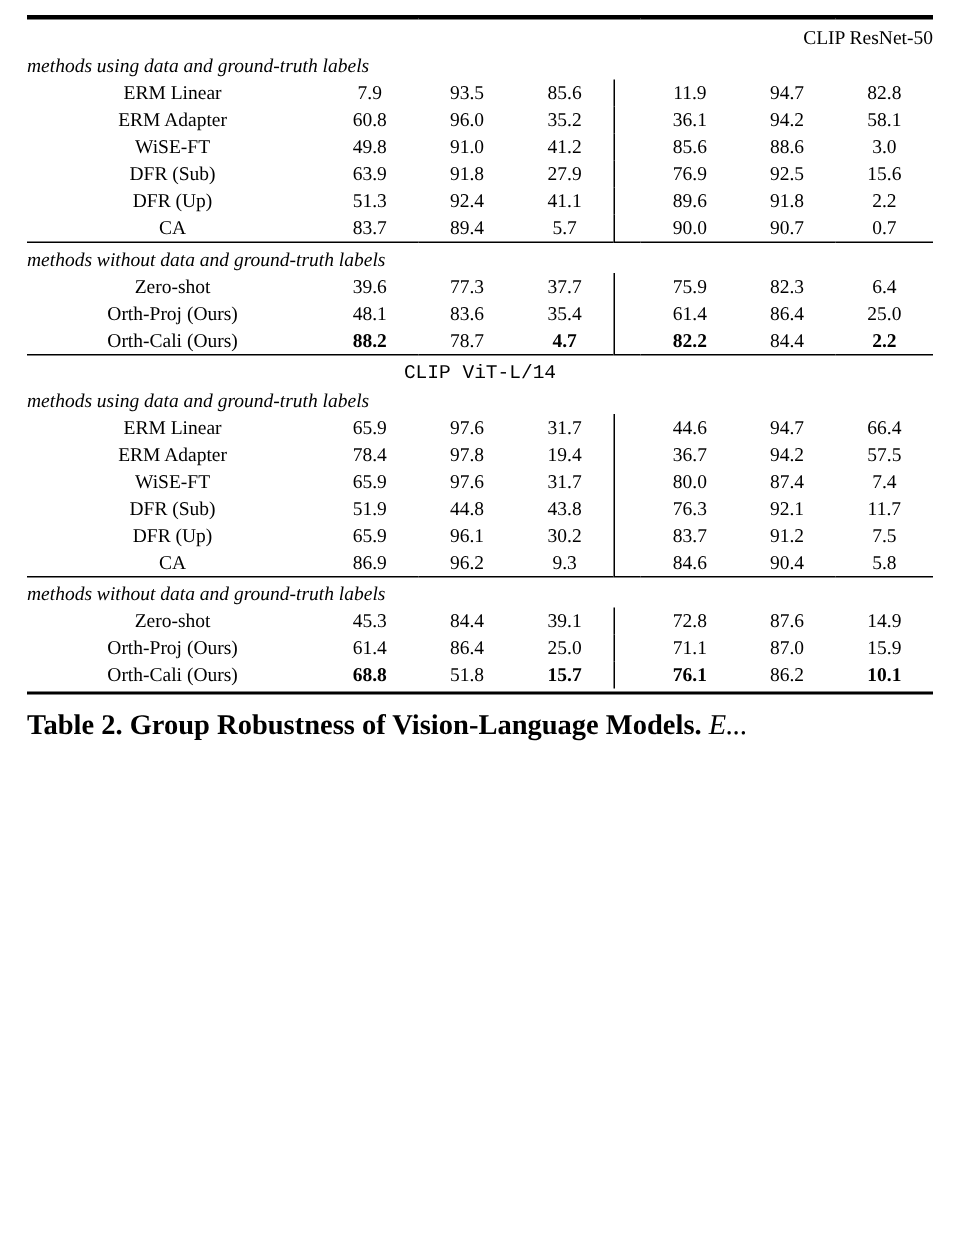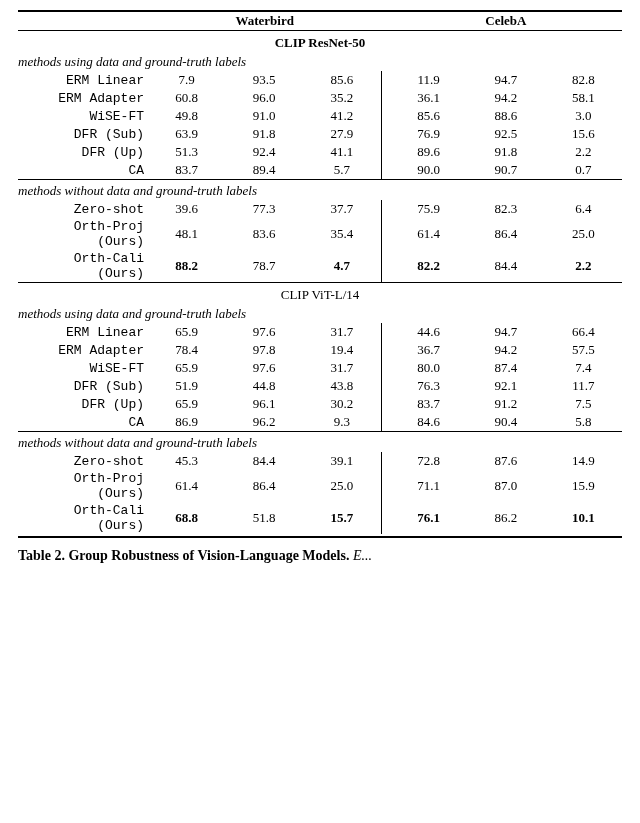--- a/index.html
+++ b/index.html
@@ -14,54 +14,47 @@
     table {
       width: 100%;
       border-collapse: collapse;
     }
     th, td {
       text-align: center;
       padding: 1px 4px;
       font-size: 13px;
     }
     td.left-label {
-      text-align: right;
+      text-align: center;
       padding-left: 2px;
-      font-family: Liberation Mono, monospace;
     }
     .col-header-row th {
       font-weight: bold;
     }
     .caption {
-      font-size: 14px;
+      font-size: 19px;
       margin-top: 8px;
       text-align: left;
       line-height: 1.4;
     }
     .caption b { font-weight: bold; }
     .caption i { font-style: italic; }
     .outer-top { border-top: 2px solid #000; }
   </style>
 </head>
 <body>
 
 <div class="outer-top"></div>
 
 <table>
   <thead>
-    <tr class="col-header-row">
-      <th style="width:130px; border-bottom:1px solid #000;"></th>
-      <th colspan="3" style="border-bottom:1px solid #000; font-weight:bold;">Waterbird</th>
-      <th style="border-bottom:1px solid #000; width:8px;"></th>
-      <th colspan="3" style="border-bottom:1px solid #000; font-weight:bold;">CelebA</th>
-    </tr>
   </thead>
   <tbody id="table-body">
   <tr>
-        <td colspan="8" style="text-align:center; padding:4px 0 2px 0; font-style:normal; font-weight:bold; border-top:1px solid #000; border-bottom:0;">CLIP ResNet-50</td>
+        <td colspan="8" style="text-align:right; padding:4px 0 2px 0; font-style:normal; font-weight:normal; border-top:1px solid #000; border-bottom:0;">CLIP ResNet-50</td>
       </tr>
       <tr>
         <td colspan="8" style="text-align:left; font-style:italic; padding:1px 0; border-bottom:0;">methods using data and ground-truth labels</td>
       </tr>
       <tr>
       <td class="left-label">ERM Linear</td>
       <td>7.9</td>
       <td>93.5</td>
       <td>85.6</td>
       <td style="border-left:1px solid #000;"></td>
@@ -146,21 +139,21 @@
       <td class="left-label">Orth-Cali (Ours)</td>
       <td><b>88.2</b></td>
       <td>78.7</td>
       <td><b>4.7</b></td>
       <td style="border-left:1px solid #000;"></td>
       <td><b>82.2</b></td>
       <td>84.4</td>
       <td><b>2.2</b></td>
     </tr>
       <tr>
-        <td colspan="8" style="text-align:center; padding:4px 0 2px 0; font-style:normal; font-weight:normal; border-top:1px solid #000; border-bottom:0;">CLIP ViT-L/14</td>
+        <td colspan="8" style="text-align:center; padding:4px 0 2px 0; font-style:normal; font-weight:normal; border-top:1px solid #000; border-bottom:0;font-family:Liberation Mono, monospace;">CLIP ViT-L/14</td>
       </tr>
       <tr>
         <td colspan="8" style="text-align:left; font-style:italic; padding:1px 0; border-bottom:0;">methods using data and ground-truth labels</td>
       </tr>
       <tr>
       <td class="left-label">ERM Linear</td>
       <td>65.9</td>
       <td>97.6</td>
       <td>31.7</td>
       <td style="border-left:1px solid #000;"></td>

